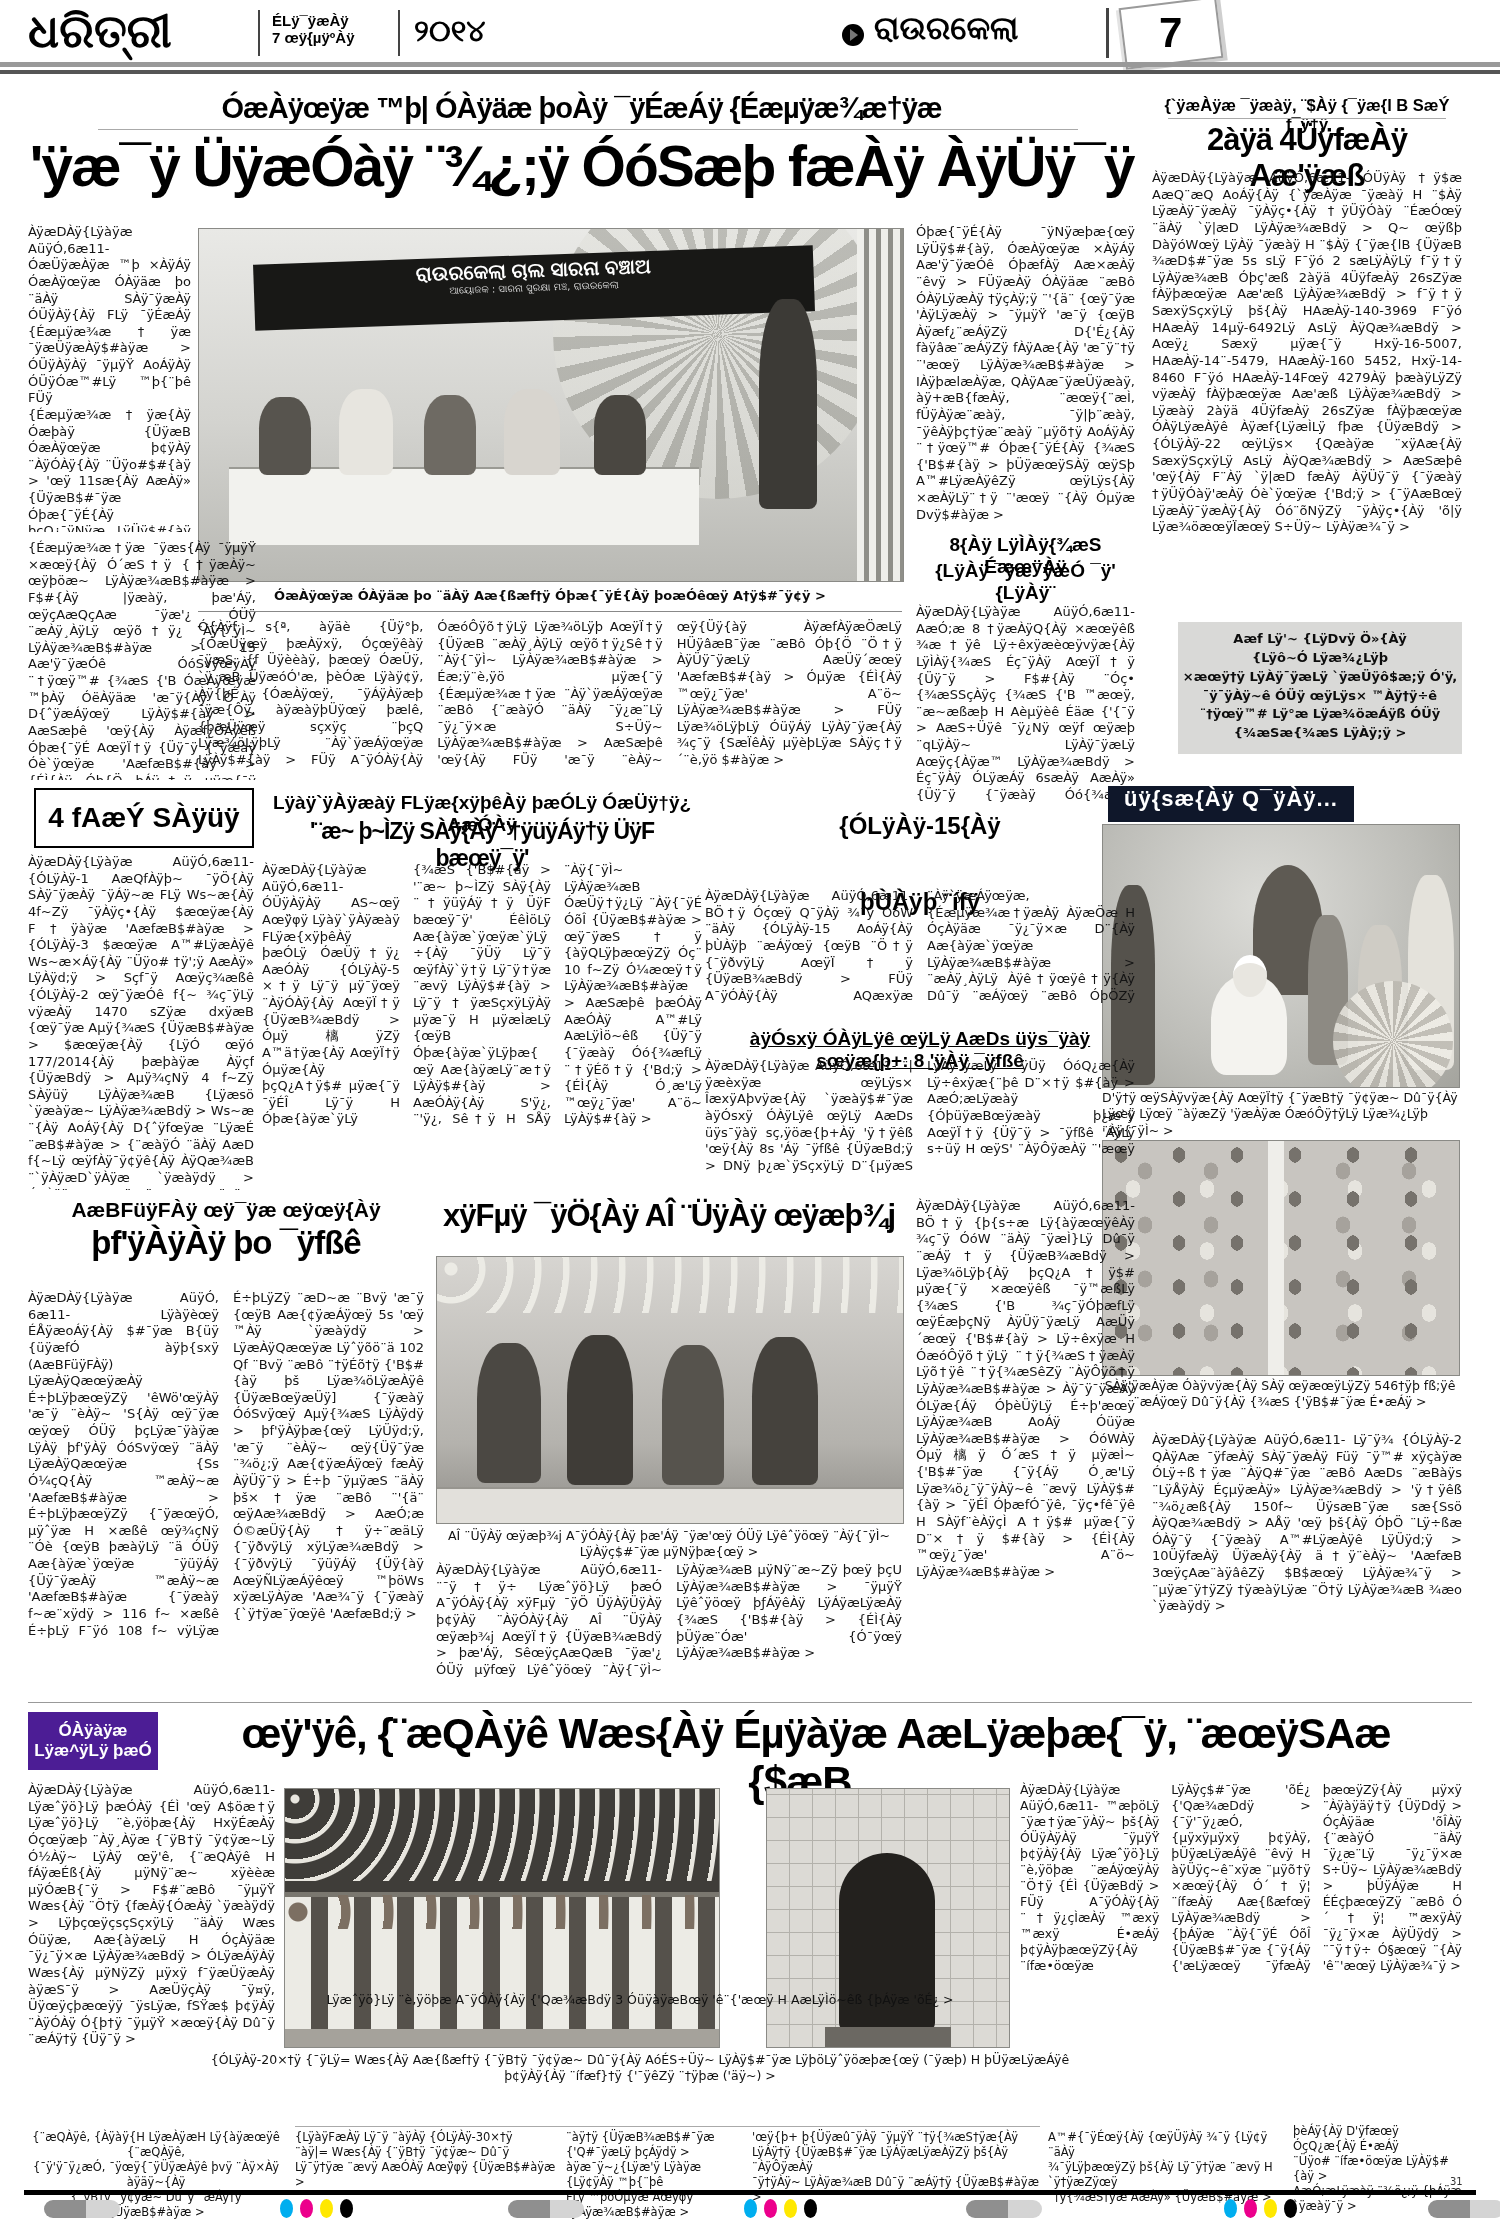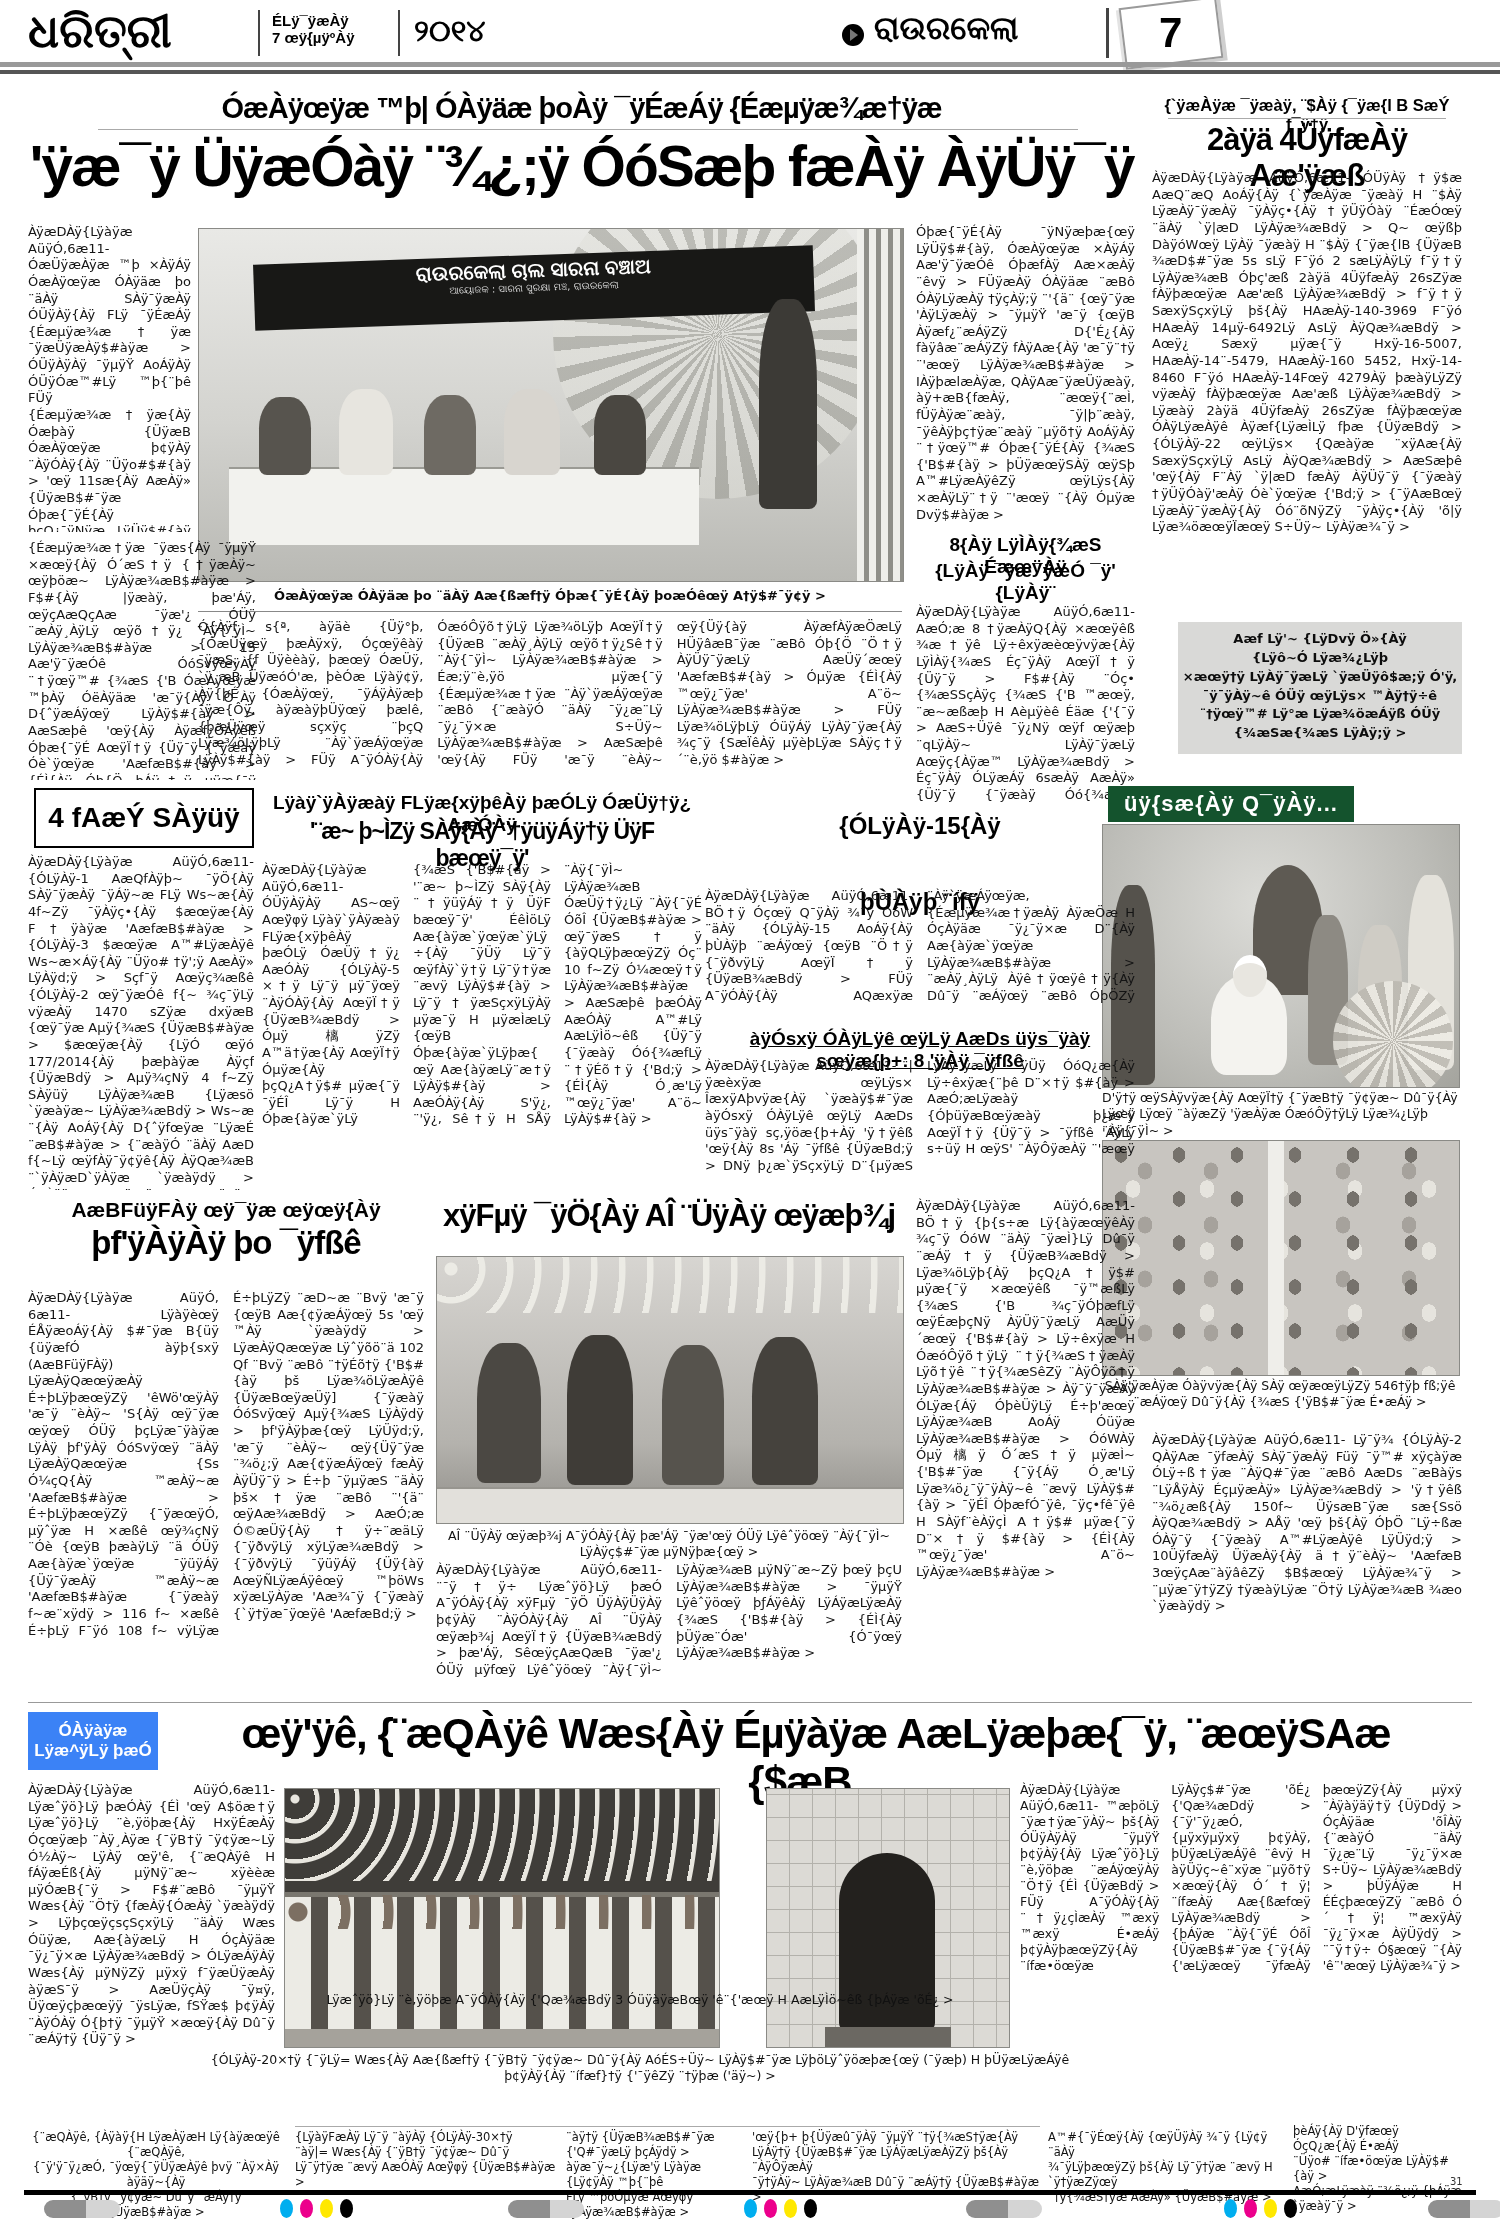--- a/index.html
+++ b/index.html
@@ -88,21 +88,21 @@
   <div class="c" style="font-size:13px;font-weight:600;line-height:1.45;">
     <div>Aæf Lÿ'~ {LÿDvÿ Ö»{Àÿ</div>
     <div>{Lÿô~Ó Lÿæ¾¿Lÿþ</div>
     <div>×æœÿ†ÿ LÿÀÿ¯ÿæLÿ `ÿæÜÿô$æ;ÿ Ó'ÿ,</div>
     <div>¯ÿ¯ÿÀÿ~ê ÓÜÿ œÿLÿs× ™Àÿ†ÿ÷ê</div>
     <div>¨†ÿœÿ™# Lÿ°æ Lÿæ¾öæÁÿß ÓÜÿ</div>
     <div>{¾æSæ{¾æS LÿÀÿ;ÿ &gt;</div>
   </div>
 </div>
 
-<div class="abs" style="left:1108px;top:786px;width:246px;height:36px;background:#14532d;display:flex;align-items:center;justify-content:center;">
+<div class="abs" style="left:1108px;top:786px;width:246px;height:36px;background:#0f172a;display:flex;justify-content:center;">
   <span class="hl" style="color:#fff;font-size:22px;letter-spacing:1px;">üÿ{sæ{Àÿ Q¯ÿÀÿ...</span>
 </div>
 <div class="abs photo" style="left:1102px;top:824px;width:356px;height:262px;background:radial-gradient(circle at 45% 30%,#dcdcd8 0%,#bdbdb8 60%,#a4a49e 100%);">
   <div class="fig" style="left:8px;top:60px;width:44px;height:200px;background:#55524c;"></div>
   <div class="fig" style="left:150px;top:40px;width:70px;height:130px;background:#5e5a53;border-radius:50% 50% 20% 20%;"></div>
   <div style="position:absolute;left:108px;top:150px;width:76px;height:100px;background:#f4f3ef;border-radius:45% 45% 20% 20%;"></div>
   <div style="position:absolute;left:130px;top:130px;width:34px;height:34px;border-radius:50%;background:#e8e6e0;border-top:8px solid #fff;"></div>
   <div class="fig" style="left:205px;top:90px;width:40px;height:150px;background:#8d8a83;"></div>
   <div class="fig" style="left:255px;top:100px;width:44px;height:145px;background:#cfccc5;"></div>
   <div class="fig" style="left:305px;top:50px;width:46px;height:195px;background:#e4e2db;"></div>
@@ -143,21 +143,21 @@
   <div class="fig" style="left:315px;top:80px;width:66px;height:148px;background:#45423d;"></div>
   <div style="position:absolute;left:0;bottom:0;width:100%;height:34px;background:#e2e0db;border-top:2px solid #97958f;"></div>
 </div>
 <div class="abs cap c" style="left:436px;top:1528px;width:466px;">AÎ ¨ÜÿÀÿ œÿæþ¾j A¯ÿÓÀÿ{Àÿ þæ'Áÿ ¯ÿæ'œÿ ÓÜÿ Lÿêˆÿöœÿ ¨Àÿ{¯ÿÌ~ LÿÀÿç$#¯ÿæ µÿNÿþæ{œÿ &gt;</div>
 <div class="abs bt" style="left:436px;top:1562px;width:466px;height:136px;column-count:2;column-gap:14px;">ÀÿæDÀÿ{Lÿàÿæ AüÿÓ,6æ11- ¨¯ÿ†ÿ÷ Lÿæˆÿö}Lÿ þæÓ A¯ÿÓÀÿ{Àÿ xÿFµÿ ¯ÿÖ ÜÿÀÿÜÿÀÿ þ¢ÿÀÿ ¨ÀÿÓÀÿ{Àÿ AÎ ¨ÜÿÀÿ œÿæþ¾j AœÿÏ†ÿ {ÜÿæB¾æBdÿ &gt; þæ'Áÿ, SêœÿçAæQæB ¯ÿæ'¿ ÓÜÿ µÿfœÿ Lÿêˆÿöœÿ ¨Àÿ{¯ÿÌ~ LÿÀÿæ¾æB µÿNÿ¨æ~Zÿ þœÿ þçU LÿÀÿæ¾æB$#àÿæ &gt; ¯ÿµÿŸ Lÿêˆÿöœÿ þƒÁÿêÀÿ LÿÁÿæLÿæÀÿ {¾æS {'B$#{àÿ &gt; {ÉÌ{Àÿ þÜÿæ¨Óæ' {Ó¯ÿœÿ LÿÀÿæ¾æB$#àÿæ &gt;</div>
 
 <div class="abs bt" style="left:916px;top:1198px;width:219px;height:500px;">ÀÿæDÀÿ{Lÿàÿæ AüÿÓ,6æ11- BÖ†ÿ {þ{s÷æ Lÿ{àÿæœÿêÀÿ ¾ç¯ÿ ÓóW ¨äÀÿ ¯ÿæÌ}Lÿ Dû¯ÿ ¨æÁÿ†ÿ {ÜÿæB¾æBdÿ &gt; Lÿæ¾öLÿþ{Àÿ þçQ¿A†ÿ$# µÿæ{¯ÿ ×æœÿêß ¯ÿ™æßLÿ {¾æS {'B ¾ç¯ÿÓþæfLÿ œÿÉæþçNÿ ÀÿÜÿ¯ÿæLÿ AæÜÿ´æœÿ {'B$#{àÿ &gt; Lÿ÷êxÿæ H ÓæóÔÿõ†ÿLÿ ¨†ÿ{¾æS†ÿæÀÿ Lÿõ†ÿê ¨†ÿ{¾æSêZÿ ¨ÀÿÔÿõ†ÿ LÿÀÿæ¾æB$#àÿæ &gt; Àÿ¯ÿ¯ÿæÀÿ ÓLÿæ{Áÿ ÓþèÜÿLÿ É÷þ'æœÿ LÿÀÿæ¾æB AoÁÿ Óüÿæ LÿÀÿæ¾æB$#àÿæ &gt; ÓóWÀÿ Óµÿ樆ÿ Ó´æS†ÿ µÿæÌ~ {'B$#¯ÿæ {¯ÿ{Áÿ Ó¸æ'Lÿ Lÿæ¾ö¿¯ÿ¯ÿÀÿ~ê ¨ævÿ LÿÀÿ$#{àÿ &gt; ¯ÿÉÎ ÓþæfÓ¯ÿê, ¯ÿç•fê¯ÿê H SÀÿf¨èÀÿçÌ A†ÿ$# µÿæ{¯ÿ D¨×†ÿ $#{àÿ &gt; {ÉÌ{Àÿ ™œÿ¿¯ÿæ' A¨ö~ LÿÀÿæ¾æB$#àÿæ &gt;</div>
 <div class="abs bt" style="left:1152px;top:1432px;width:310px;height:266px;">ÀÿæDÀÿ{Lÿàÿæ AüÿÓ,6æ11- Lÿ¯ÿ¾ {ÓLÿÀÿ-2 QÀÿAæ ¯ÿfæÀÿ SÀÿ¯ÿæÀÿ Füÿ ¯ÿ™# xÿçàÿæ ÓLÿ÷ß†ÿæ ¨ÀÿQ#¯ÿæ ¨æBô AæDs ¨æBàÿs ¨LÿÅÿÀÿ ÉçµÿæÀÿ» LÿÀÿæ¾æBdÿ &gt; 'ÿ†ÿêß ¨¾ö¿æß{Àÿ 150f~ ÜÿsæB¯ÿæ sæ{Ssö ÀÿQæ¾æBdÿ &gt; AÅÿ 'œÿ þš{Àÿ ÓþÖ ¨Lÿ÷ßæ ÓÀÿ¯ÿ {¯ÿæàÿ A™#LÿæÀÿê LÿÜÿd;ÿ &gt; 10ÜÿfæÀÿ ÜÿæÀÿ{Àÿ ä†ÿ¨èÀÿ~ 'AæfæB 3œÿçAæ¨àÿâêZÿ $B$æœÿ LÿÀÿæ¾¯ÿ &gt; ¨µÿæ¯ÿ†ÿZÿ †ÿæàÿLÿæ ¨Ö†ÿ LÿÀÿæ¾æB ¾æo `ÿæàÿdÿ &gt;</div>
 
 <div class="abs hr" style="left:28px;top:1702px;width:1444px;background:#999;"></div>
-<div class="abs" style="left:28px;top:1712px;width:130px;height:58px;background:#3b82f6;display:flex;flex-direction:column;align-items:center;justify-content:center;">
+<div class="abs" style="left:28px;top:1712px;width:130px;height:58px;background:#4c1d95;display:flex;flex-direction:column;align-items:center;justify-content:center;">
   <div class="hl" style="color:#fff;font-size:17px;">ÓÀÿàÿæ</div>
   <div class="hl" style="color:#fff;font-size:17px;">Lÿæ^ÿLÿ þæÓ</div>
 </div>
 <div class="abs hl c" style="left:170px;top:1710px;width:1292px;font-size:42px;letter-spacing:-1px;">œÿ'ÿê, {¨æQÀÿê Wæs{Àÿ Éµÿàÿæ AæLÿæþæ{¯ÿ, ¨æœÿSAæ {$æB...</div>
 
 <div class="abs bt" style="left:28px;top:1782px;width:247px;height:308px;">ÀÿæDÀÿ{Lÿàÿæ AüÿÓ,6æ11- Lÿæˆÿö}Lÿ þæÓÀÿ {ÉÌ 'œÿ A$öæ†ÿ Lÿæˆÿö}Lÿ ¨è‚ÿöþæ{Àÿ HxÿÉæÀÿ Óçœÿæþ ¨Àÿ¸Àÿæ {¯ÿB†ÿ ¯ÿ¢ÿæ~Lÿ Ó½Àÿ~ LÿÀÿ œÿ'ê, {¨æQÀÿê H fÁÿæÉß{Àÿ µÿNÿ¨æ~ xÿèèæ µÿÓæB{¯ÿ &gt; F$#¨æBô ¯ÿµÿŸ Wæs{Àÿ ¨Ö†ÿ {fæÀÿ{ÓæÀÿ `ÿæàÿdÿ &gt; LÿþçœÿçsçSçxÿLÿ ¨äÀÿ Wæs Óüÿæ, Aæ{àÿæLÿ H ÓçÀÿäæ ¯ÿ¿¯ÿ×æ LÿÀÿæ¾æBdÿ &gt; ÓLÿæÁÿÀÿ Wæs{Àÿ µÿNÿZÿ µÿxÿ f¯ÿæÜÿæÀÿ àÿæS¯ÿ &gt; AæÜÿçÀÿ ¯ÿ¤ÿ, Üÿœÿçþæœÿÿ ¯ÿsLÿæ, fSŸæ$ þ¢ÿÀÿ ¨ÀÿÓÀÿ Ó{þ†ÿ ¯ÿµÿŸ ×æœÿ{Àÿ Dû¯ÿ ¨æÁÿ†ÿ {Üÿ¯ÿ &gt;</div>
 
 <div class="abs photo" style="left:284px;top:1788px;width:434px;height:258px;background:linear-gradient(180deg,#3f3d39 0 40%,#7a776f 40% 55%,#b7b5af 55% 100%);">
   <div style="position:absolute;left:0;top:0;width:100%;height:92px;background:repeating-radial-gradient(circle at 10px 10px,#e8e6df 0 4px,transparent 5px 20px);"></div>
   <div style="position:absolute;left:0;bottom:0;width:100%;height:150px;background:repeating-linear-gradient(90deg,#ecebe5 0 26px,#55514b 26px 43px);"></div>

